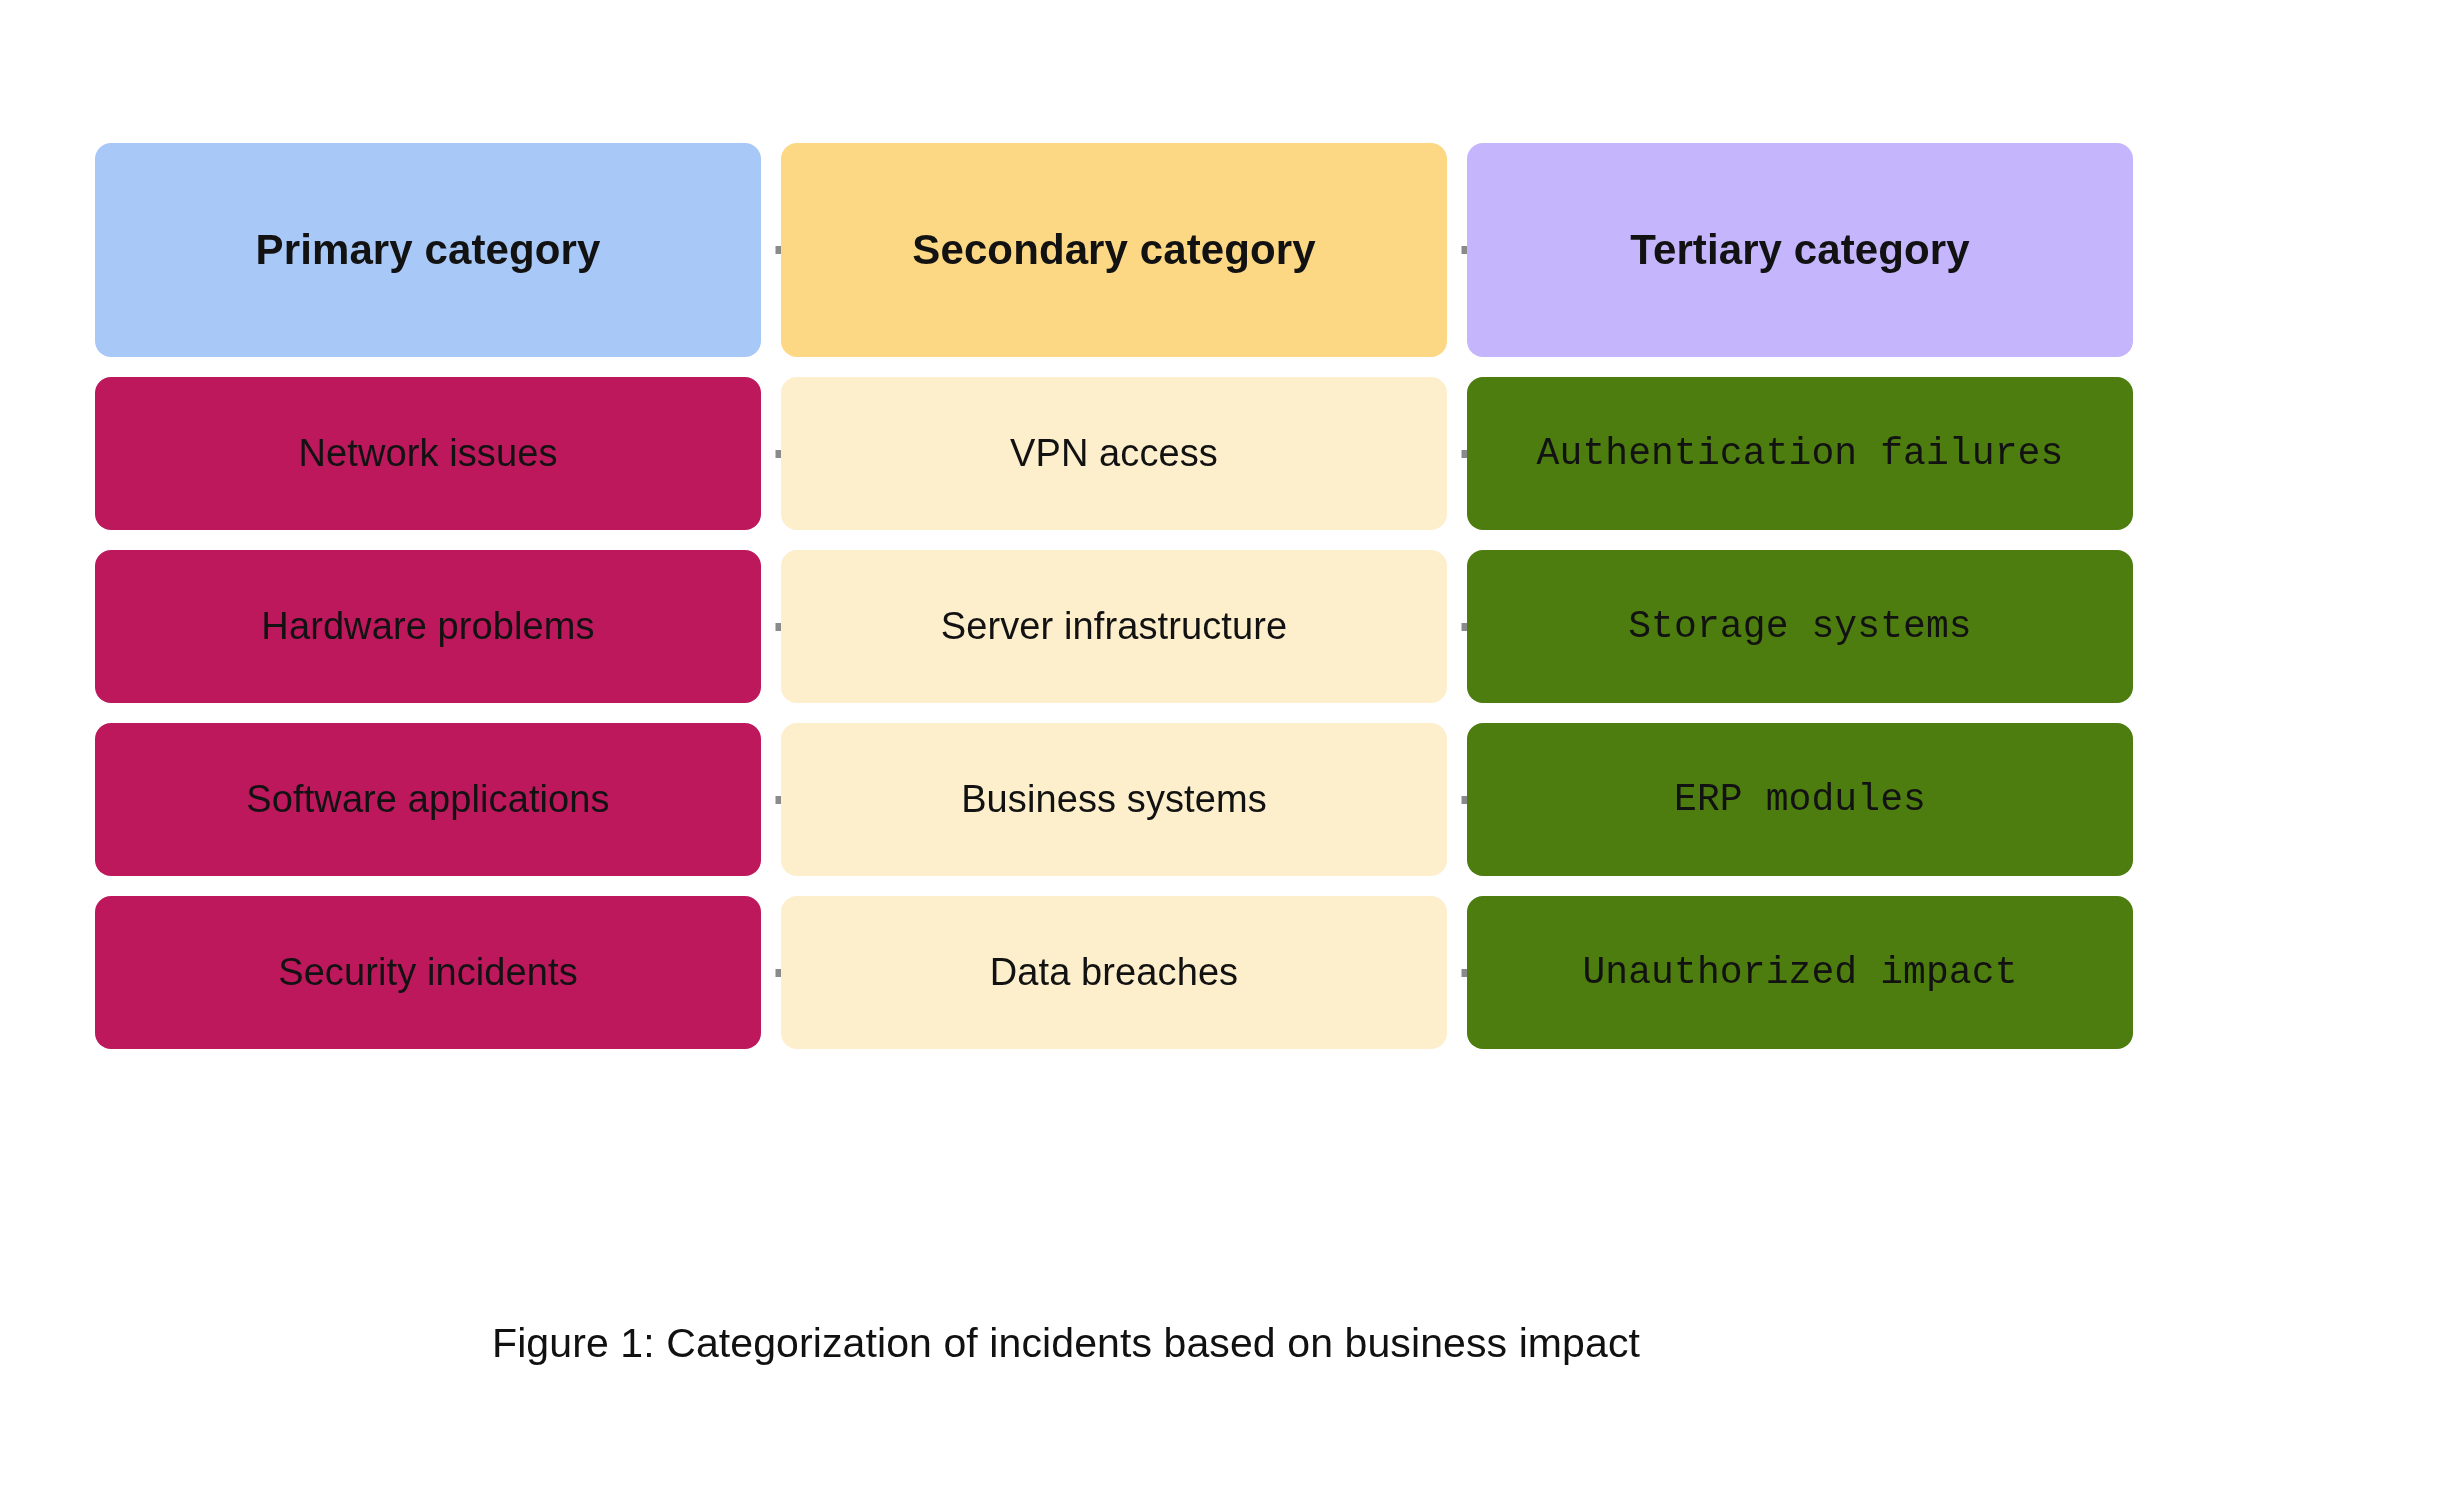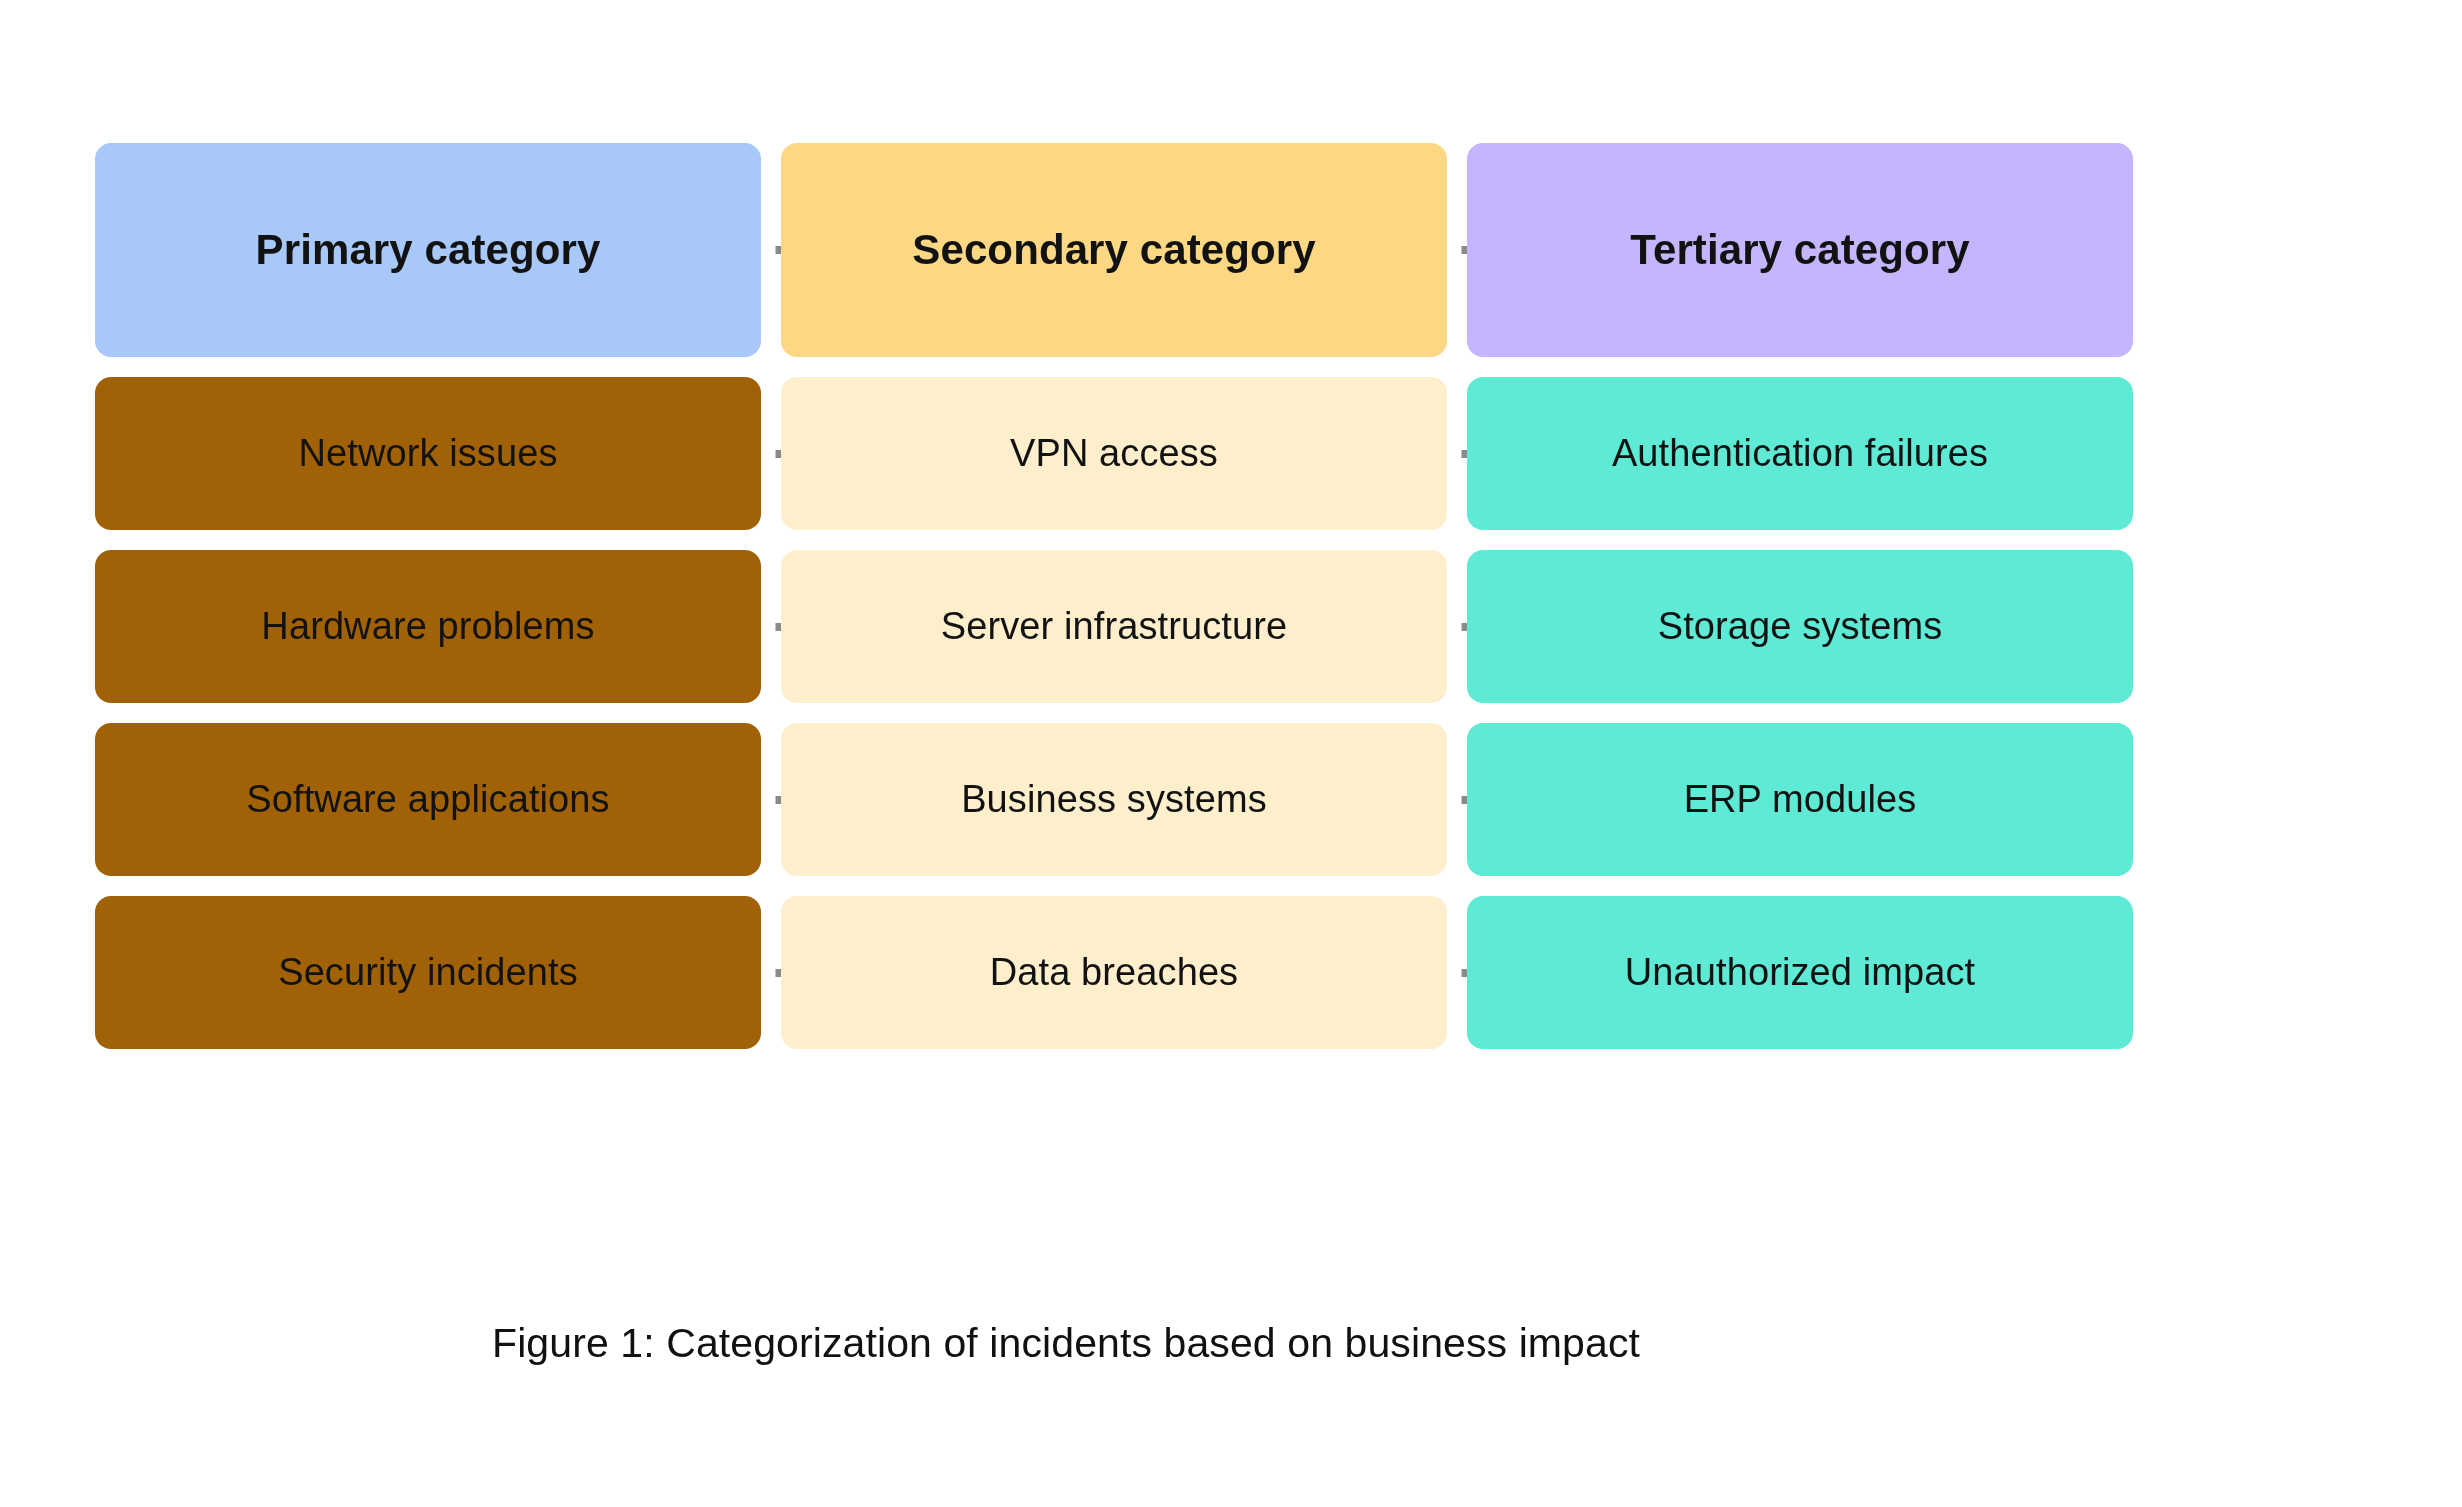--- a/index.html
+++ b/index.html
@@ -62,23 +62,23 @@
     font-size: 38px;
     font-weight: 400;
     letter-spacing: 0.1px;
   }
 
   
   .col-primary.header   { background: #a8c8f8; }
   .col-secondary.header { background: #fcd884; }
   .col-tertiary.header  { background: #c4b5fd; }
 
-  .col-primary.leaf   { background: #a16207; }
+  .col-primary.leaf   { background: #be185d; }
   .col-secondary.leaf { background: #fdeecc; }
-  .col-tertiary.leaf  { background: #5eead4; }
+  .col-tertiary.leaf  { background: #4d7c0f; font-family: Liberation Mono, monospace; }
 
   
   .connector {
     position: absolute;
     right: -132px;
     width: 132px;
     top: 0;
     height: 100%;
     display: flex;
     align-items: center;

